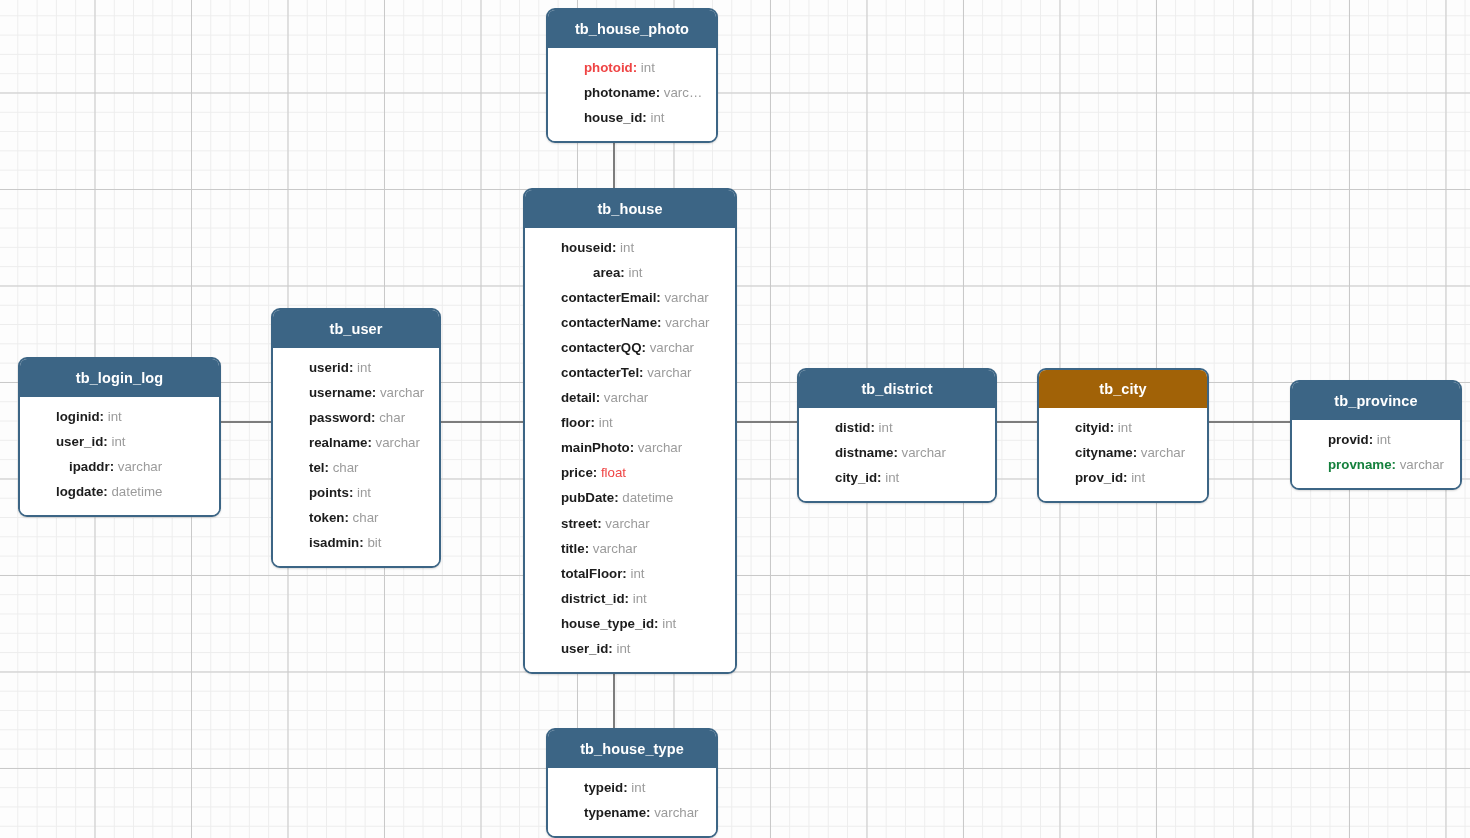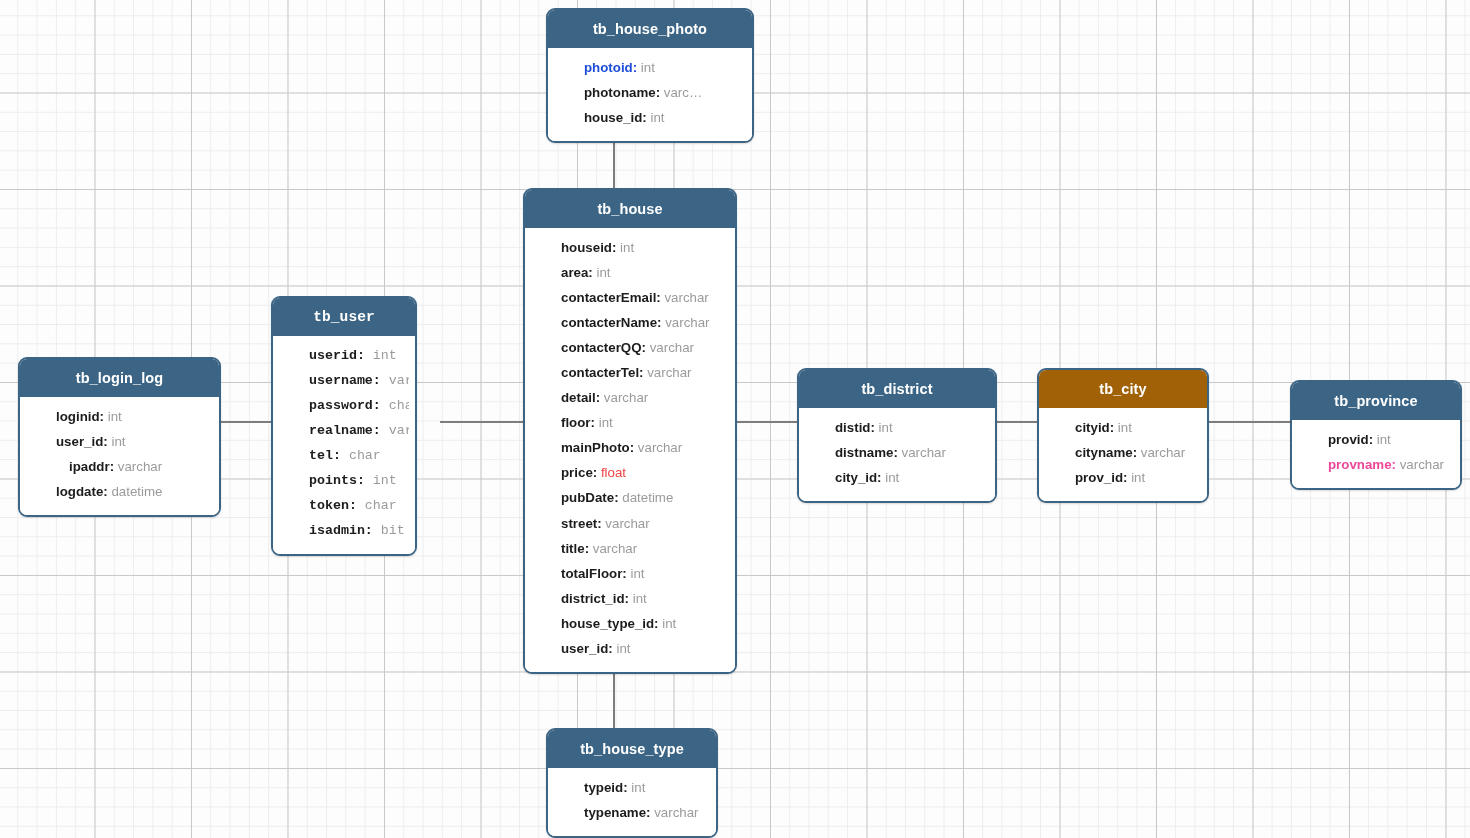--- a/index.html
+++ b/index.html
@@ -83,51 +83,51 @@
 <body>
 
 <div id="canvas">
     <div class="connector v" style="left: 613px; top: 131px; height: 58px; background: rgb(125, 125, 125);"></div>
     <div class="connector v" style="left: 613px; top: 665px; height: 64px; background: rgb(125, 125, 125);"></div>
     <div class="connector h" style="left: 189px; top: 421px; width: 83px; background: rgb(125, 125, 125);"></div>
     <div class="connector h" style="left: 440px; top: 421px; width: 84px; background: rgb(125, 125, 125);"></div>
     <div class="connector h" style="left: 719px; top: 421px; width: 79px; background: rgb(125, 125, 125);"></div>
     <div class="connector h" style="left: 968px; top: 421px; width: 70px; background: rgb(125, 125, 125);"></div>
     <div class="connector h" style="left: 1208px; top: 421px; width: 83px; background: rgb(125, 125, 125);"></div>
-    <div class="entity" style="left: 546px; top: 8px; width: 208px; border-color: rgb(60, 101, 133);">
+    <div class="entity" style="left: 546px; top: 8px; width: 172px; border-color: rgb(60, 101, 133);">
       <div class="entity-header" style="background: rgb(60, 101, 133);">tb_house_photo</div>
       <div class="entity-body">
-        <div class="field"><span class="fname" style="color: #1d4ed8; text-align: center;">photoid:</span><span class="ftype" style="color: rgb(155, 155, 155);"> int</span></div>
+        <div class="field"><span class="fname" style="color: #ef4444; text-align: center;">photoid:</span><span class="ftype" style="color: rgb(155, 155, 155);"> int</span></div>
         <div class="field"><span class="fname" style="color: rgb(28, 28, 28);">photoname:</span><span class="ftype" style="color: rgb(155, 155, 155); text-align: center;"> varc…</span></div>
         <div class="field"><span class="fname" style="color: rgb(28, 28, 28);">house_id:</span><span class="ftype" style="color: rgb(155, 155, 155);"> int</span></div>
       </div>
     </div>
     <div class="entity" style="left: 523px; top: 188px; width: 214px; border-color: rgb(60, 101, 133);">
       <div class="entity-header" style="background: rgb(60, 101, 133);">tb_house</div>
       <div class="entity-body">
         <div class="field"><span class="fname" style="color: rgb(28, 28, 28);">houseid:</span><span class="ftype" style="color: rgb(155, 155, 155);"> int</span></div>
-        <div class="field"><span class="fname" style="color: rgb(28, 28, 28);">area:</span><span class="ftype" style="color: rgb(155, 155, 155);"> int</span></div>
+        <div class="field"><span class="fname" style="color: rgb(28, 28, 28); margin-left: 32px;">area:</span><span class="ftype" style="color: rgb(155, 155, 155);"> int</span></div>
         <div class="field"><span class="fname" style="color: rgb(28, 28, 28);">contacterEmail:</span><span class="ftype" style="color: rgb(155, 155, 155);"> varchar</span></div>
         <div class="field"><span class="fname" style="color: rgb(28, 28, 28);">contacterName:</span><span class="ftype" style="color: rgb(155, 155, 155);"> varchar</span></div>
         <div class="field"><span class="fname" style="color: rgb(28, 28, 28);">contacterQQ:</span><span class="ftype" style="color: rgb(155, 155, 155);"> varchar</span></div>
         <div class="field"><span class="fname" style="color: rgb(28, 28, 28);">contacterTel:</span><span class="ftype" style="color: rgb(155, 155, 155);"> varchar</span></div>
         <div class="field"><span class="fname" style="color: rgb(28, 28, 28);">detail:</span><span class="ftype" style="color: rgb(155, 155, 155);"> varchar</span></div>
         <div class="field"><span class="fname" style="color: rgb(28, 28, 28);">floor:</span><span class="ftype" style="color: rgb(155, 155, 155);"> int</span></div>
         <div class="field"><span class="fname" style="color: rgb(28, 28, 28);">mainPhoto:</span><span class="ftype" style="color: rgb(155, 155, 155);"> varchar</span></div>
         <div class="field"><span class="fname" style="color: rgb(28, 28, 28);">price:</span><span class="ftype" style="color: #ef4444;"> float</span></div>
         <div class="field"><span class="fname" style="color: rgb(28, 28, 28);">pubDate:</span><span class="ftype" style="color: rgb(155, 155, 155);"> datetime</span></div>
         <div class="field"><span class="fname" style="color: rgb(28, 28, 28);">street:</span><span class="ftype" style="color: rgb(155, 155, 155);"> varchar</span></div>
         <div class="field"><span class="fname" style="color: rgb(28, 28, 28);">title:</span><span class="ftype" style="color: rgb(155, 155, 155);"> varchar</span></div>
         <div class="field"><span class="fname" style="color: rgb(28, 28, 28);">totalFloor:</span><span class="ftype" style="color: rgb(155, 155, 155);"> int</span></div>
         <div class="field"><span class="fname" style="color: rgb(28, 28, 28);">district_id:</span><span class="ftype" style="color: rgb(155, 155, 155);"> int</span></div>
         <div class="field"><span class="fname" style="color: rgb(28, 28, 28);">house_type_id:</span><span class="ftype" style="color: rgb(155, 155, 155);"> int</span></div>
         <div class="field"><span class="fname" style="color: rgb(28, 28, 28);">user_id:</span><span class="ftype" style="color: rgb(155, 155, 155);"> int</span></div>
       </div>
     </div>
-    <div class="entity" style="left: 271px; top: 296px; width: 146px; border-color: rgb(60, 101, 133); font-family: Liberation Mono, monospace;">
+    <div class="entity" style="left: 271px; top: 308px; width: 170px; border-color: rgb(60, 101, 133);">
       <div class="entity-header" style="background: rgb(60, 101, 133);">tb_user</div>
       <div class="entity-body">
         <div class="field"><span class="fname" style="color: rgb(28, 28, 28);">userid:</span><span class="ftype" style="color: rgb(155, 155, 155);"> int</span></div>
         <div class="field"><span class="fname" style="color: rgb(28, 28, 28);">username:</span><span class="ftype" style="color: rgb(155, 155, 155);"> varchar</span></div>
         <div class="field"><span class="fname" style="color: rgb(28, 28, 28);">password:</span><span class="ftype" style="color: rgb(155, 155, 155);"> char</span></div>
         <div class="field"><span class="fname" style="color: rgb(28, 28, 28);">realname:</span><span class="ftype" style="color: rgb(155, 155, 155);"> varchar</span></div>
         <div class="field"><span class="fname" style="color: rgb(28, 28, 28);">tel:</span><span class="ftype" style="color: rgb(155, 155, 155);"> char</span></div>
         <div class="field"><span class="fname" style="color: rgb(28, 28, 28);">points:</span><span class="ftype" style="color: rgb(155, 155, 155);"> int</span></div>
         <div class="field"><span class="fname" style="color: rgb(28, 28, 28);">token:</span><span class="ftype" style="color: rgb(155, 155, 155);"> char</span></div>
         <div class="field"><span class="fname" style="color: rgb(28, 28, 28);">isadmin:</span><span class="ftype" style="color: rgb(155, 155, 155);"> bit</span></div>
@@ -155,21 +155,21 @@
       <div class="entity-body">
         <div class="field"><span class="fname" style="color: rgb(28, 28, 28);">cityid:</span><span class="ftype" style="color: rgb(155, 155, 155);"> int</span></div>
         <div class="field"><span class="fname" style="color: rgb(28, 28, 28);">cityname:</span><span class="ftype" style="color: rgb(155, 155, 155);"> varchar</span></div>
         <div class="field"><span class="fname" style="color: rgb(28, 28, 28);">prov_id:</span><span class="ftype" style="color: rgb(155, 155, 155);"> int</span></div>
       </div>
     </div>
     <div class="entity" style="left: 1290px; top: 380px; width: 172px; border-color: rgb(60, 101, 133);">
       <div class="entity-header" style="background: rgb(60, 101, 133);">tb_province</div>
       <div class="entity-body">
         <div class="field"><span class="fname" style="color: rgb(28, 28, 28);">provid:</span><span class="ftype" style="color: rgb(155, 155, 155);"> int</span></div>
-        <div class="field"><span class="fname" style="color: #ec4899;">provname:</span><span class="ftype" style="color: rgb(155, 155, 155);"> varchar</span></div>
+        <div class="field"><span class="fname" style="color: #15803d;">provname:</span><span class="ftype" style="color: rgb(155, 155, 155);"> varchar</span></div>
       </div>
     </div>
     <div class="entity" style="left: 546px; top: 728px; width: 172px; border-color: rgb(60, 101, 133);">
       <div class="entity-header" style="background: rgb(60, 101, 133);">tb_house_type</div>
       <div class="entity-body">
         <div class="field"><span class="fname" style="color: rgb(28, 28, 28);">typeid:</span><span class="ftype" style="color: rgb(155, 155, 155);"> int</span></div>
         <div class="field"><span class="fname" style="color: rgb(28, 28, 28);">typename:</span><span class="ftype" style="color: rgb(155, 155, 155);"> varchar</span></div>
       </div>
     </div>
   </div>

